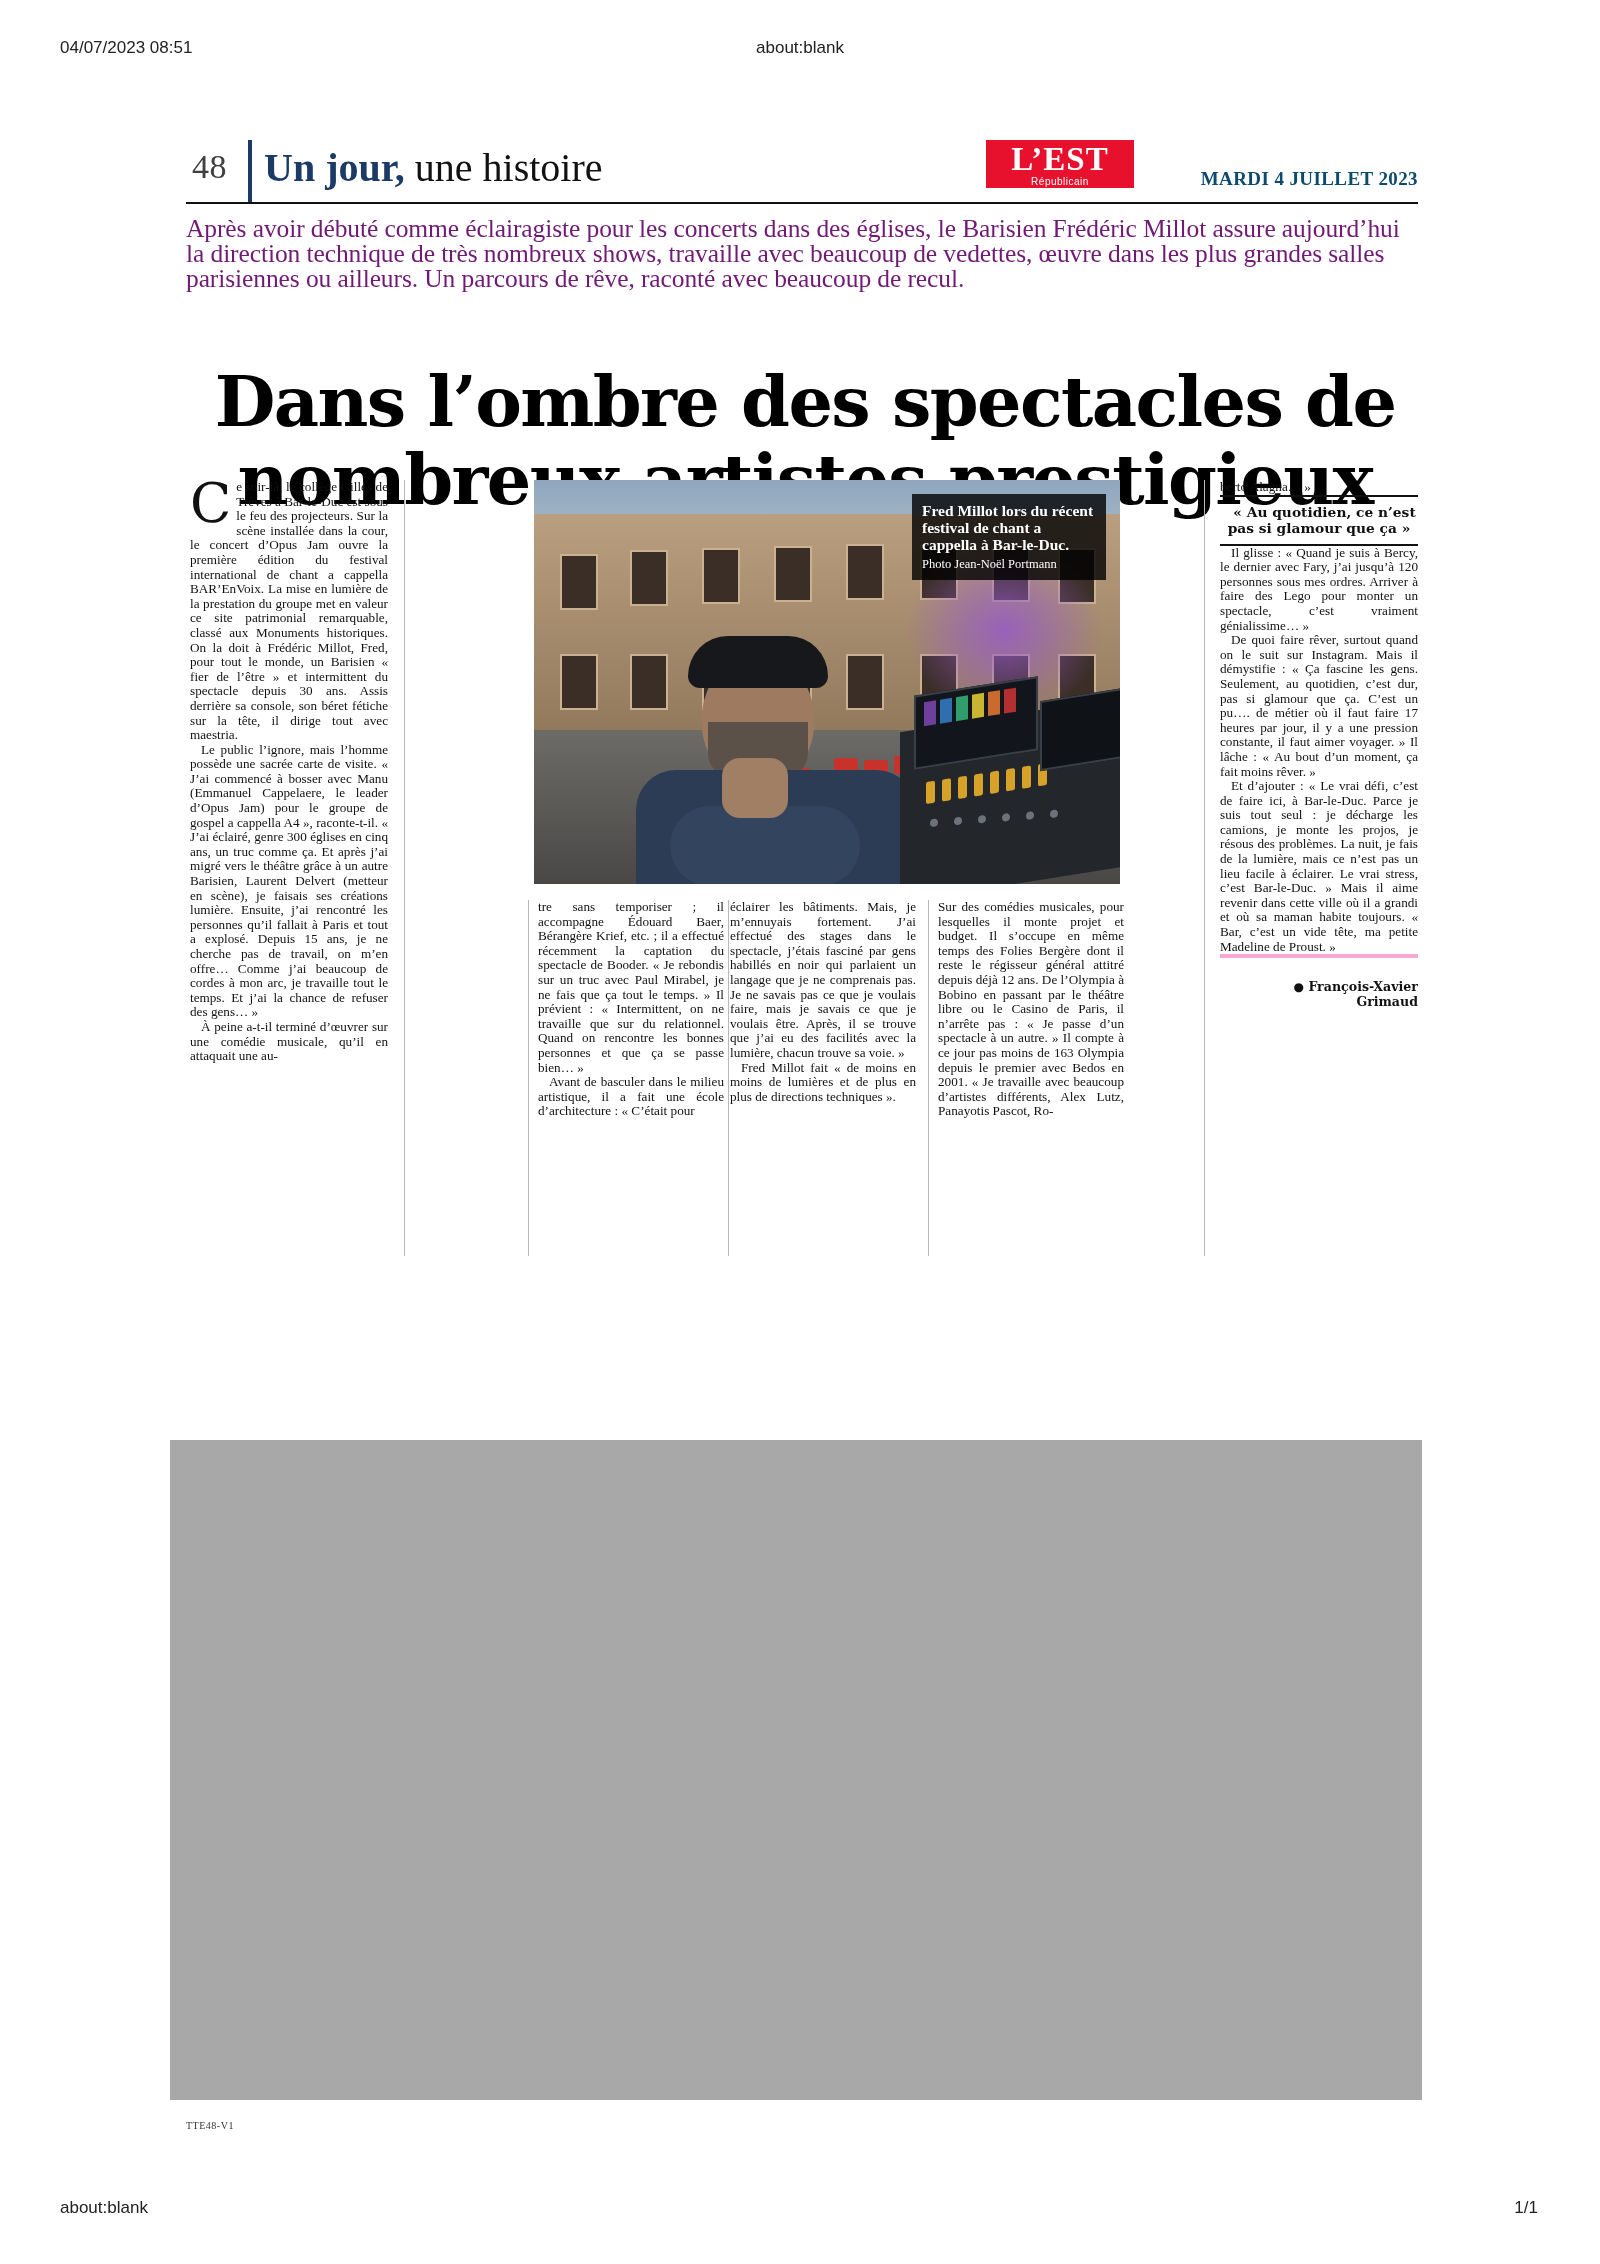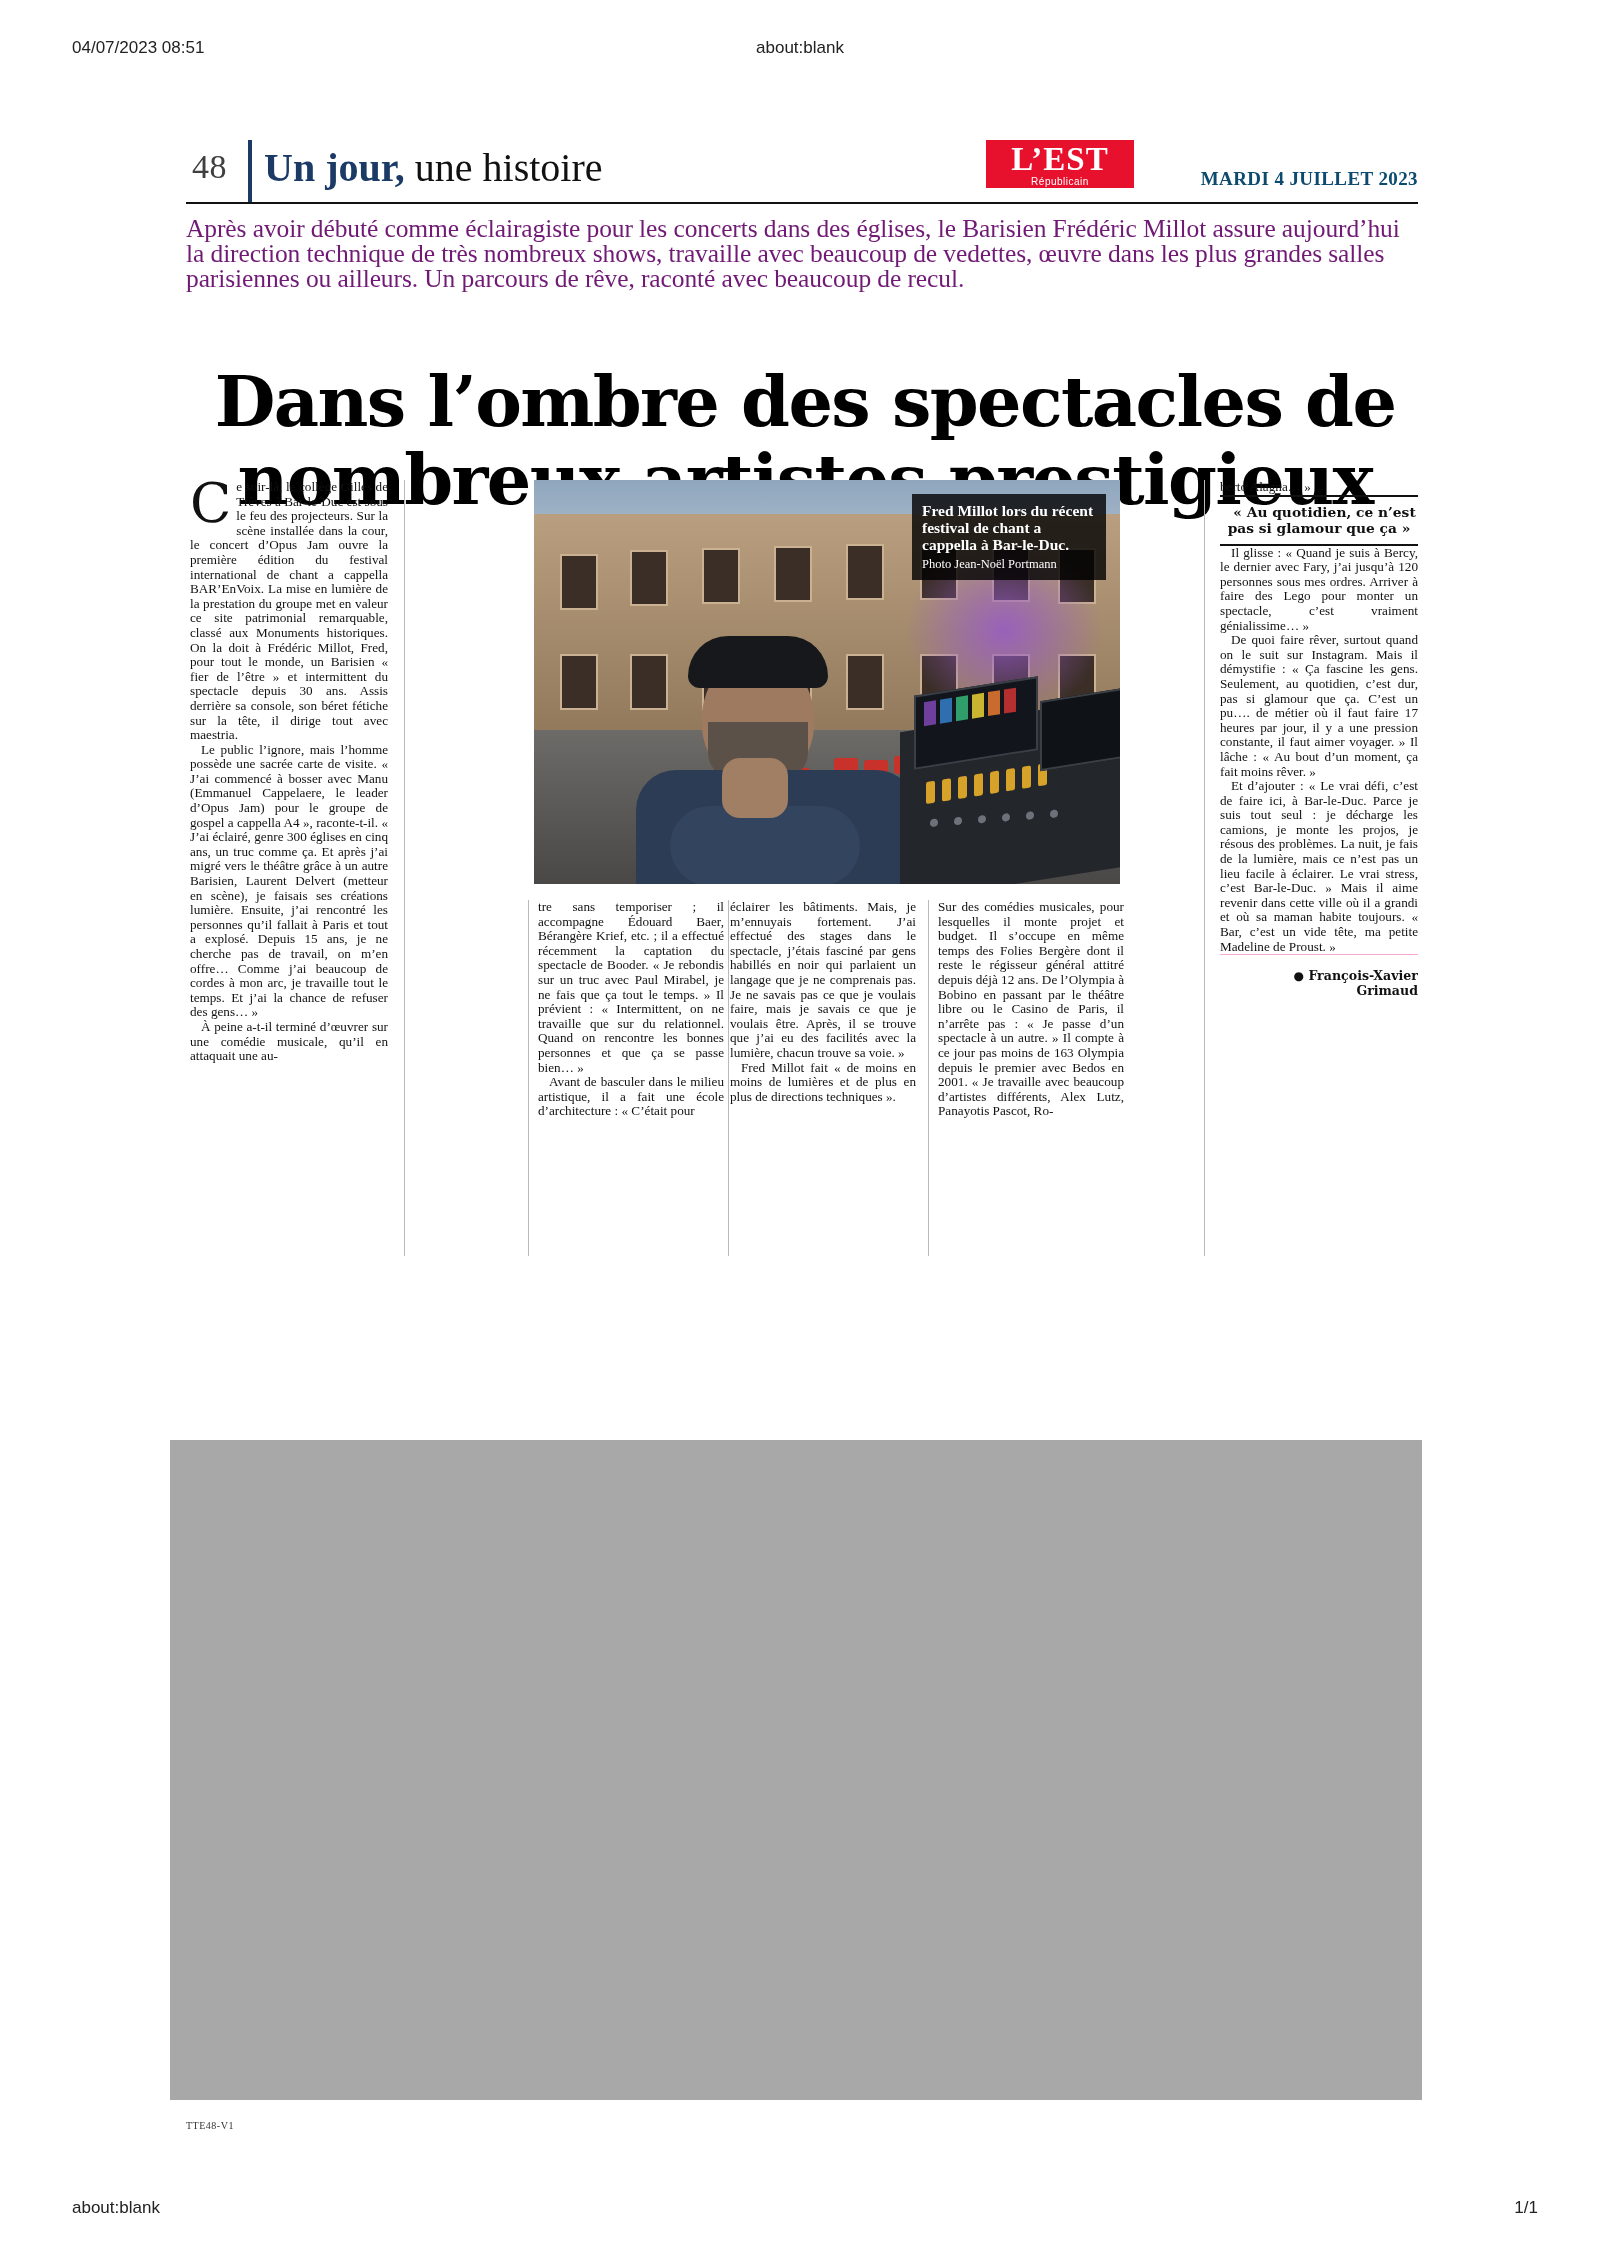--- a/index.html
+++ b/index.html
@@ -24,21 +24,21 @@
   .print-header, .print-footer {
     position: absolute;
     left: 0;
     width: 1600px;
     font-family: "Liberation Sans", sans-serif;
     font-size: 17px;
     color: #222;
   }
   .print-header { top: 38px; }
   .print-footer { top: 2198px; }
-  .ph-left  { position: absolute; left: 72px; }
+  .ph-left  { position: absolute; left: 60px; }
   .ph-center{ position: absolute; left: 0; width: 1600px; text-align: center; }
   .ph-right { position: absolute; right: 62px; }
 
   
   .sheet {
     position: absolute;
     left: 186px;
     top: 130px;
     width: 1232px;
     height: 2020px;
@@ -300,22 +300,22 @@
     text-align: center;
     text-indent: 0;
   }
   .byline {
     margin-top: 7px;
     text-align: right;
     font-family: "DejaVu Serif", serif;
     font-weight: 700;
     font-size: 12.6px;
     text-indent: 0;
-    border-top: 1px solid #f9a8d4;
-    padding-top: 14px;
+    border-top: 4px solid #f9a8d4;
+    padding-top: 22px;
   }
   .byline .bullet { font-size: 12px; }
 
   
   .gray-block {
     position: absolute;
     left: 170px; top: 1440px;
     width: 1252px; height: 660px;
     background: #a8a8a8;
   }

